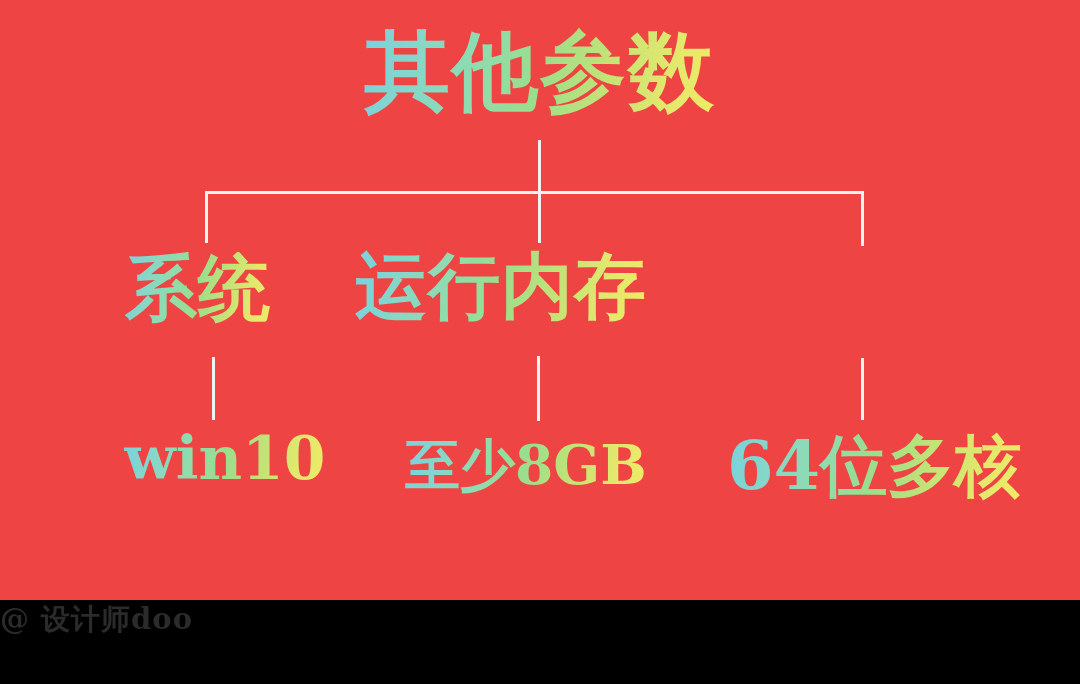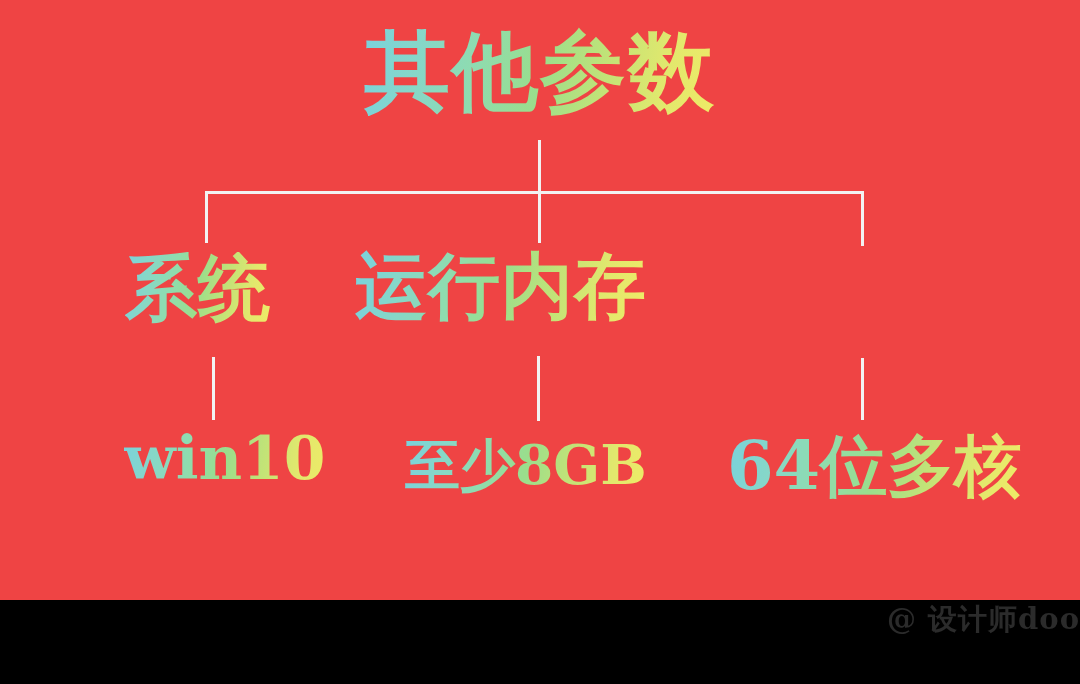--- a/index.html
+++ b/index.html
@@ -110,21 +110,21 @@
     top: 428px;
     font-size: 67px;
   }
 
   
   #watermark {
     position: absolute;
     left: 0;
     top: 600px;
     width: 1080px;
-    text-align: right;
+    text-align: left;
     color: #2b2b2b;
     font-family: "DejaVu Serif", "Liberation Serif", serif;
     font-weight: 700;
     font-size: 29px;
     letter-spacing: 1px;
   }
 </style>
 </head>
 <body>
 

